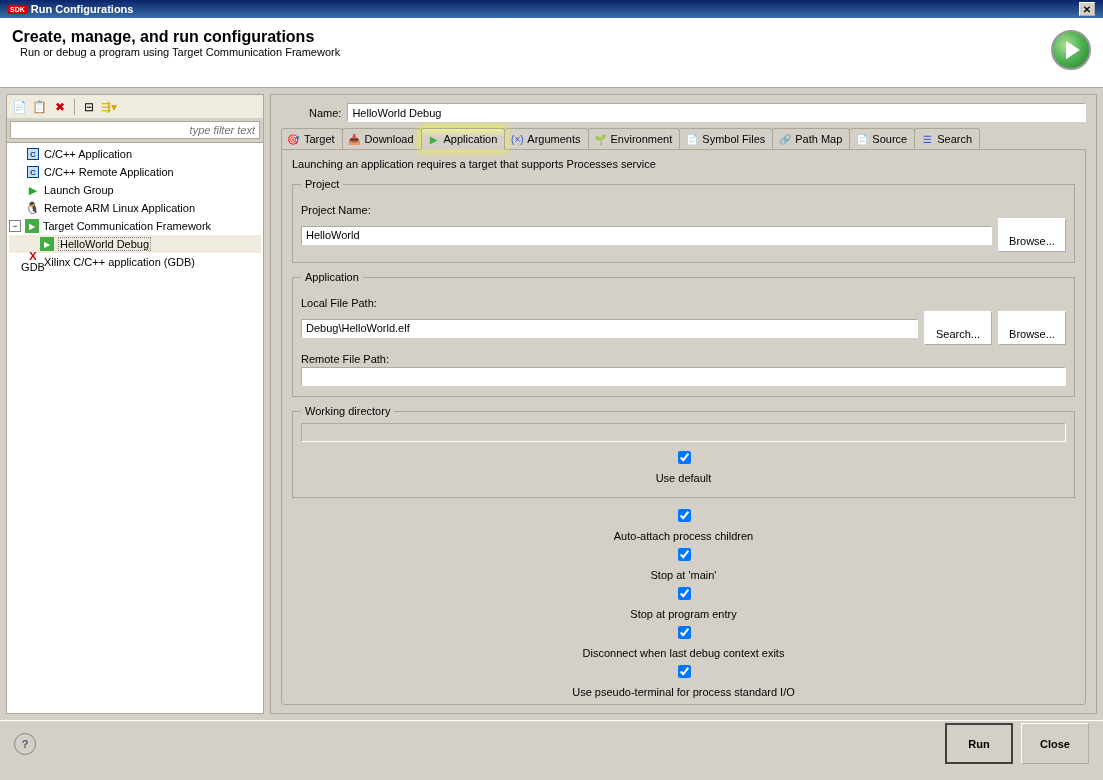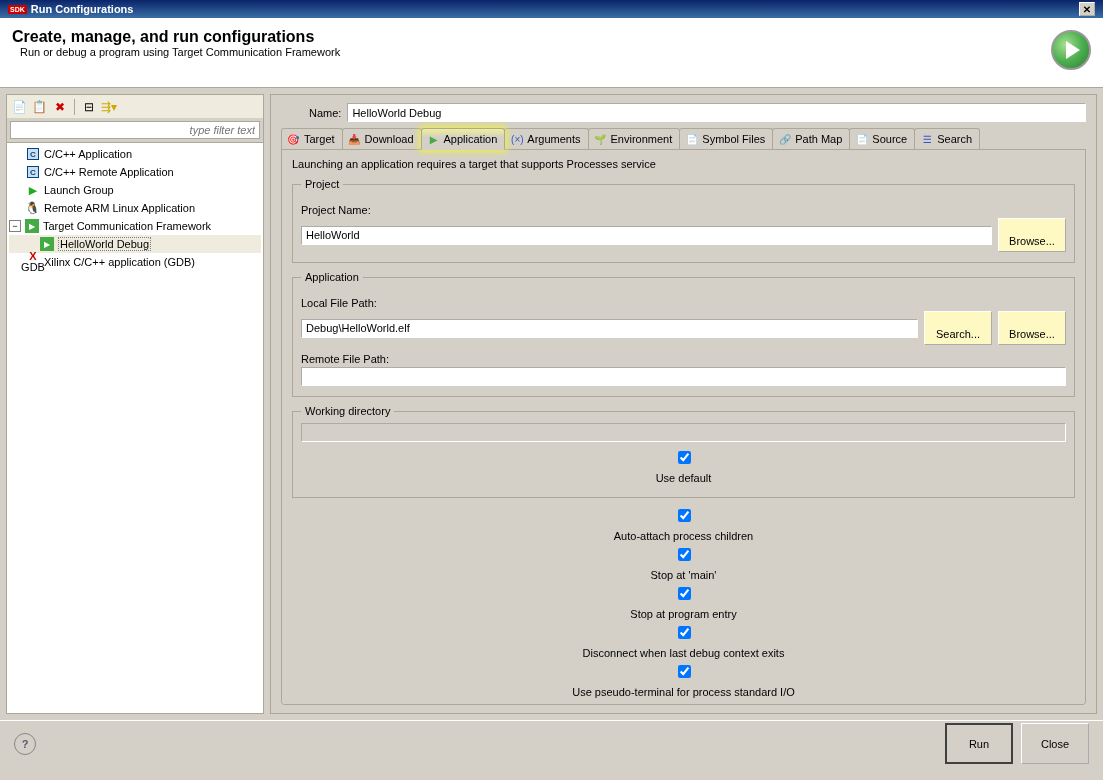--- a/index.html
+++ b/index.html
@@ -49,32 +49,32 @@
 .tab.active { background: #d4d0c8; z-index: 2; border-bottom: 1px solid #d4d0c8; margin-bottom: -1px; box-shadow: 0 0 6px 2px rgba(255,255,0,0.6); background: linear-gradient(to bottom, #f0f090, #d4d0c8 40%); }
 .tab-ic { width: 14px; height: 14px; display: inline-flex; align-items: center; justify-content: center; font-size: 10px; }
 
 .tab-content { border: 1px solid #aca899; border-top: none; background: #d4d0c8; padding: 8px 10px; flex: 1; border-bottom-left-radius: 4px; border-bottom-right-radius: 4px; overflow: auto; }
 .info-line { margin-bottom: 8px; }
 
 fieldset { border: 1px solid #aca899; padding: 6px 8px 10px; margin: 4px 0 8px; }
 legend { padding: 0 4px; }
 .field-label { margin: 8px 0 2px; display: block; }
 .field-row { display: flex; gap: 6px; align-items: center; }
-.btn { padding: 16px 10px; min-width: 68px; height: 21px; background: #fef9c3; border: 1px outset #fff; cursor: pointer; }
+.btn { padding: 16px 10px; min-width: 68px; height: 21px; background: #ffffff; border: 1px outset #fff; cursor: pointer; }
 .btn:disabled { color: #888; }
 
 .check-row { display: flex; align-items: center; gap: 5px; margin: 3px 0; flex-direction: column; }
 .check { width: 13px; height: 13px; }
 
 .apply-row { display: flex; justify-content: flex-end; gap: 8px; margin-top: auto; padding-top: 8px; }
 
 .footer { height: 46px; display: flex; align-items: center; padding: 0 14px; border-top: 1px solid #fff; }
 .help-icon { width: 22px; height: 22px; border: 1px solid #888; border-radius: 50%; display: flex; align-items: center; justify-content: center; color: #557; font-weight: bold; cursor: pointer; }
 .footer-btns { margin-left: auto; display: flex; gap: 8px; }
-.footer-btn { min-width: 68px; height: 41px; background: #d4d0c8; border: 1px outset #fff; cursor: pointer; }
+.footer-btn { min-width: 68px; height: 41px; background: #d4d0c8; border: 1px outset #fff; cursor: pointer; font-weight: bold; }
 .footer-btn.default { border: 2px solid #404040; }
 </style>
 </head>
 <body>
 
 <div class="titlebar">
   <span class="icon-badge">SDK</span>
   <span class="title">Run Configurations</span>
   <div class="close-btn">✕</div>
 </div>

